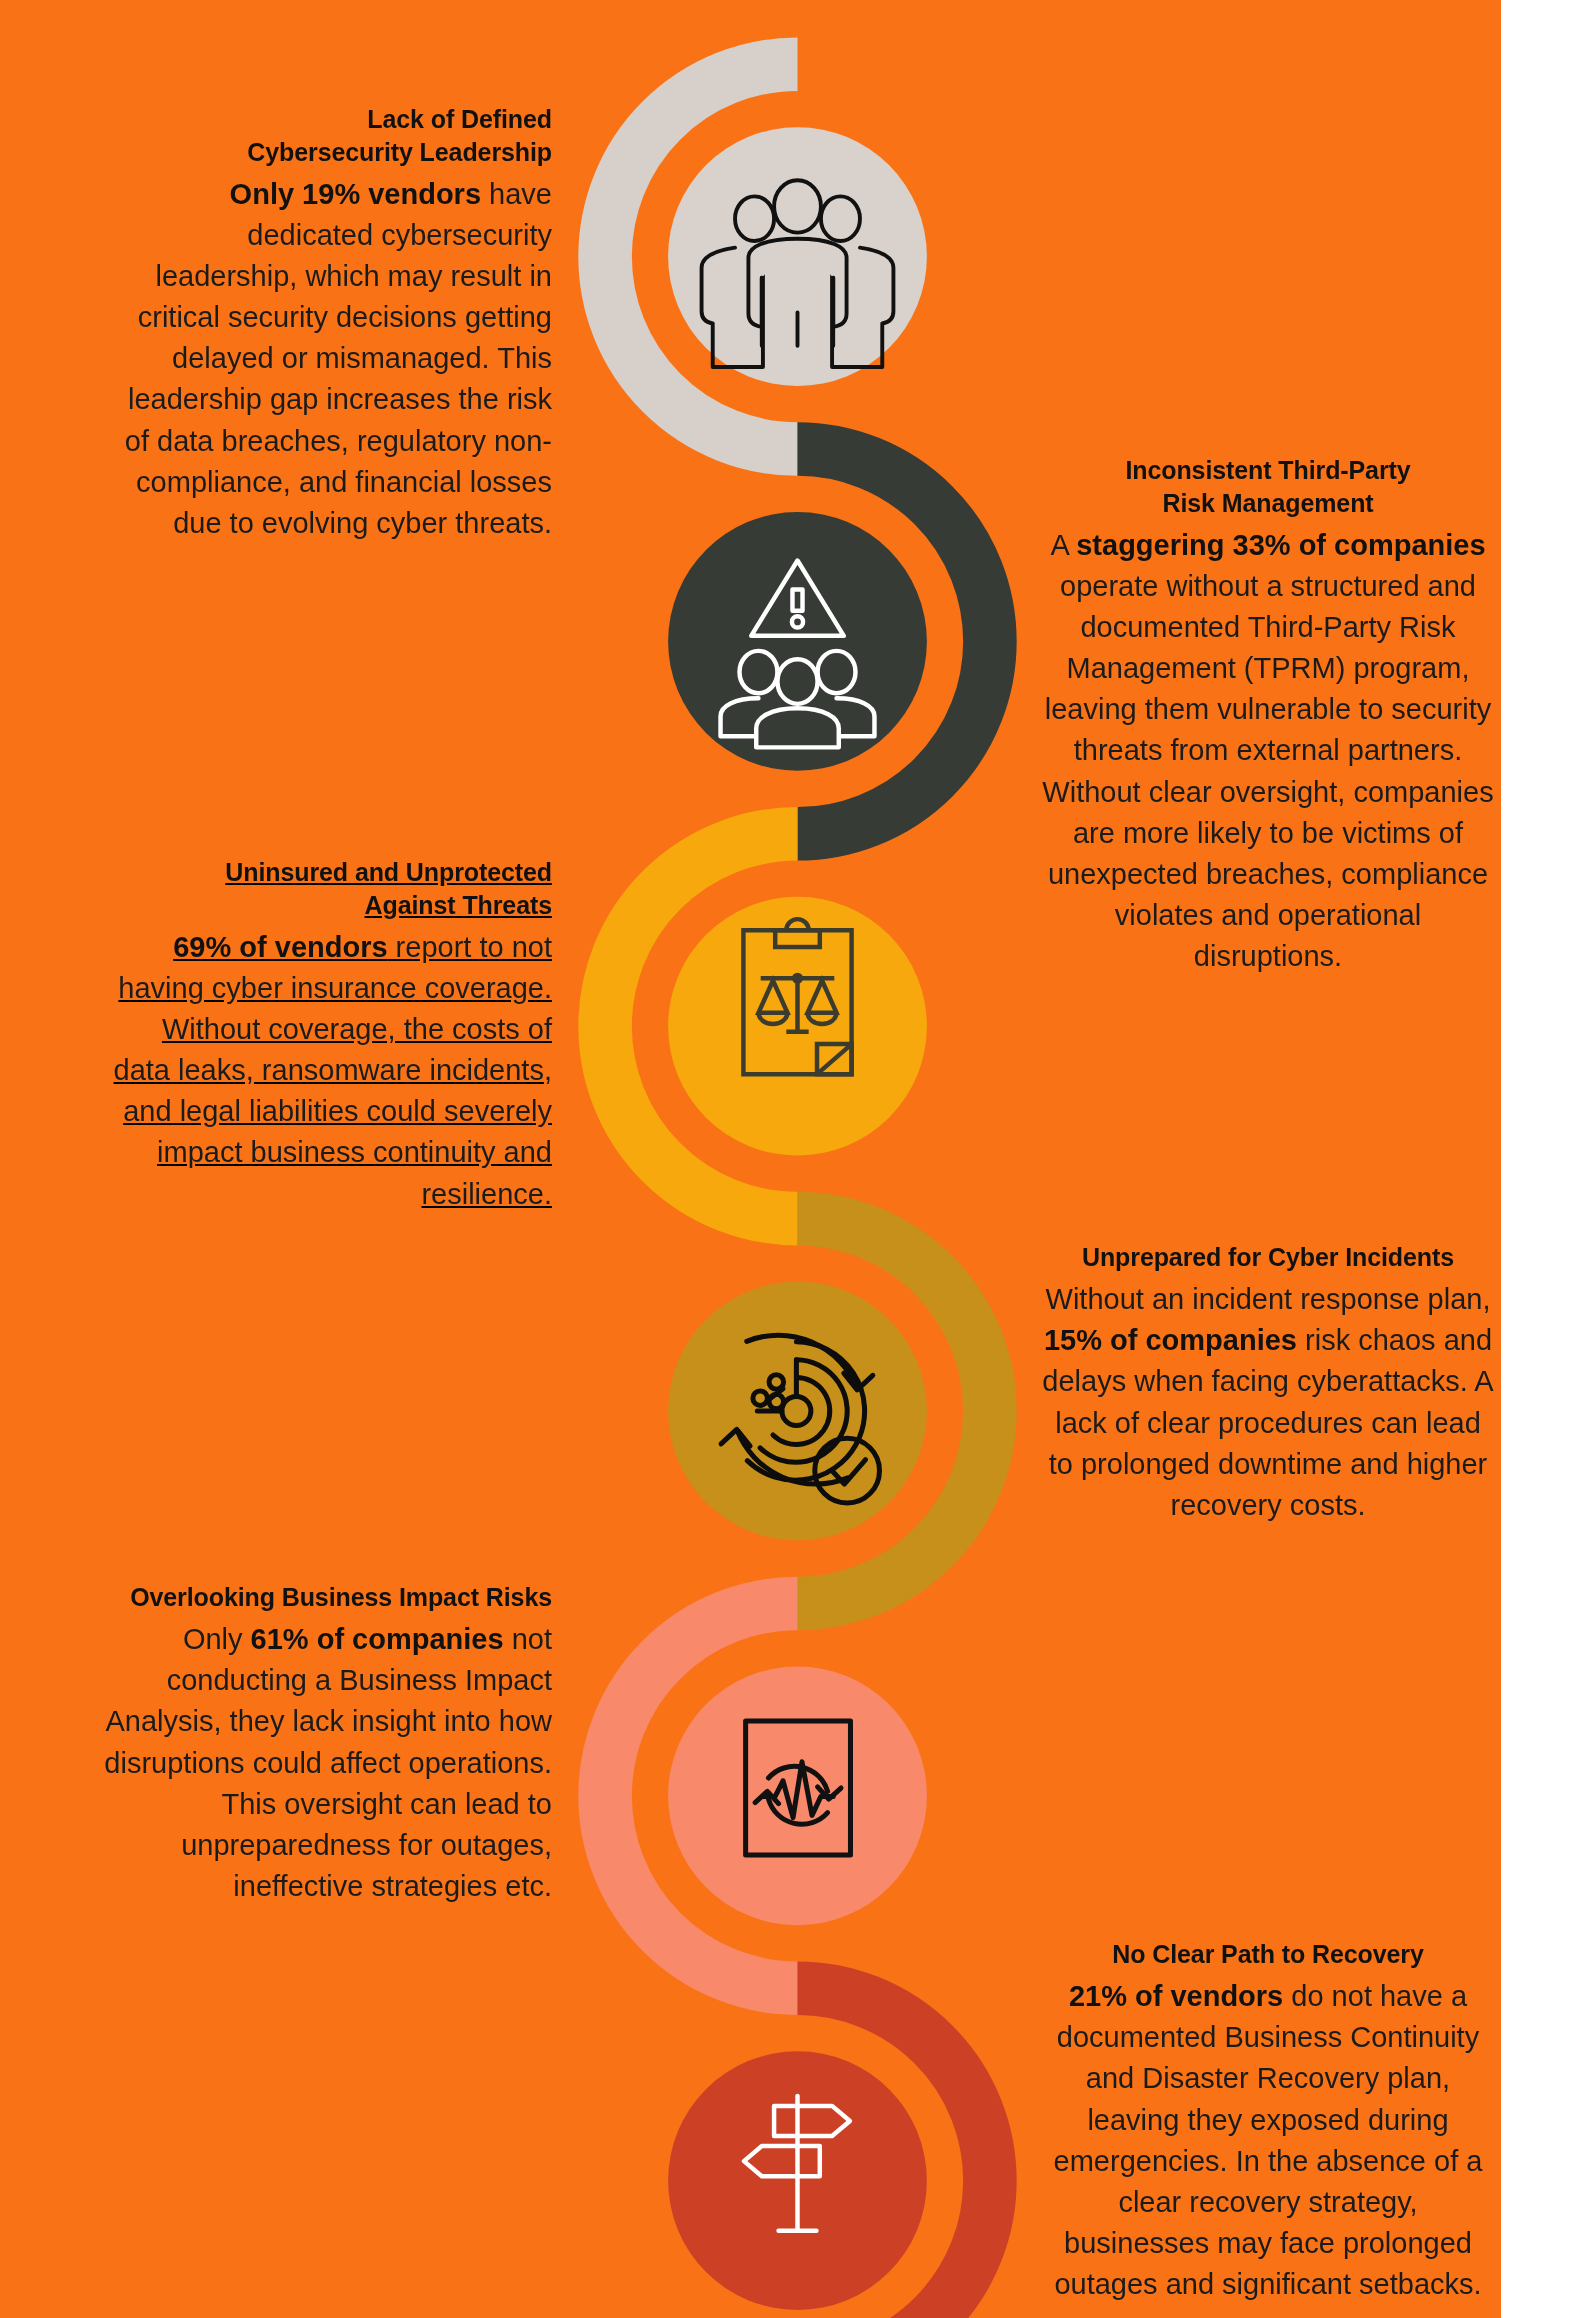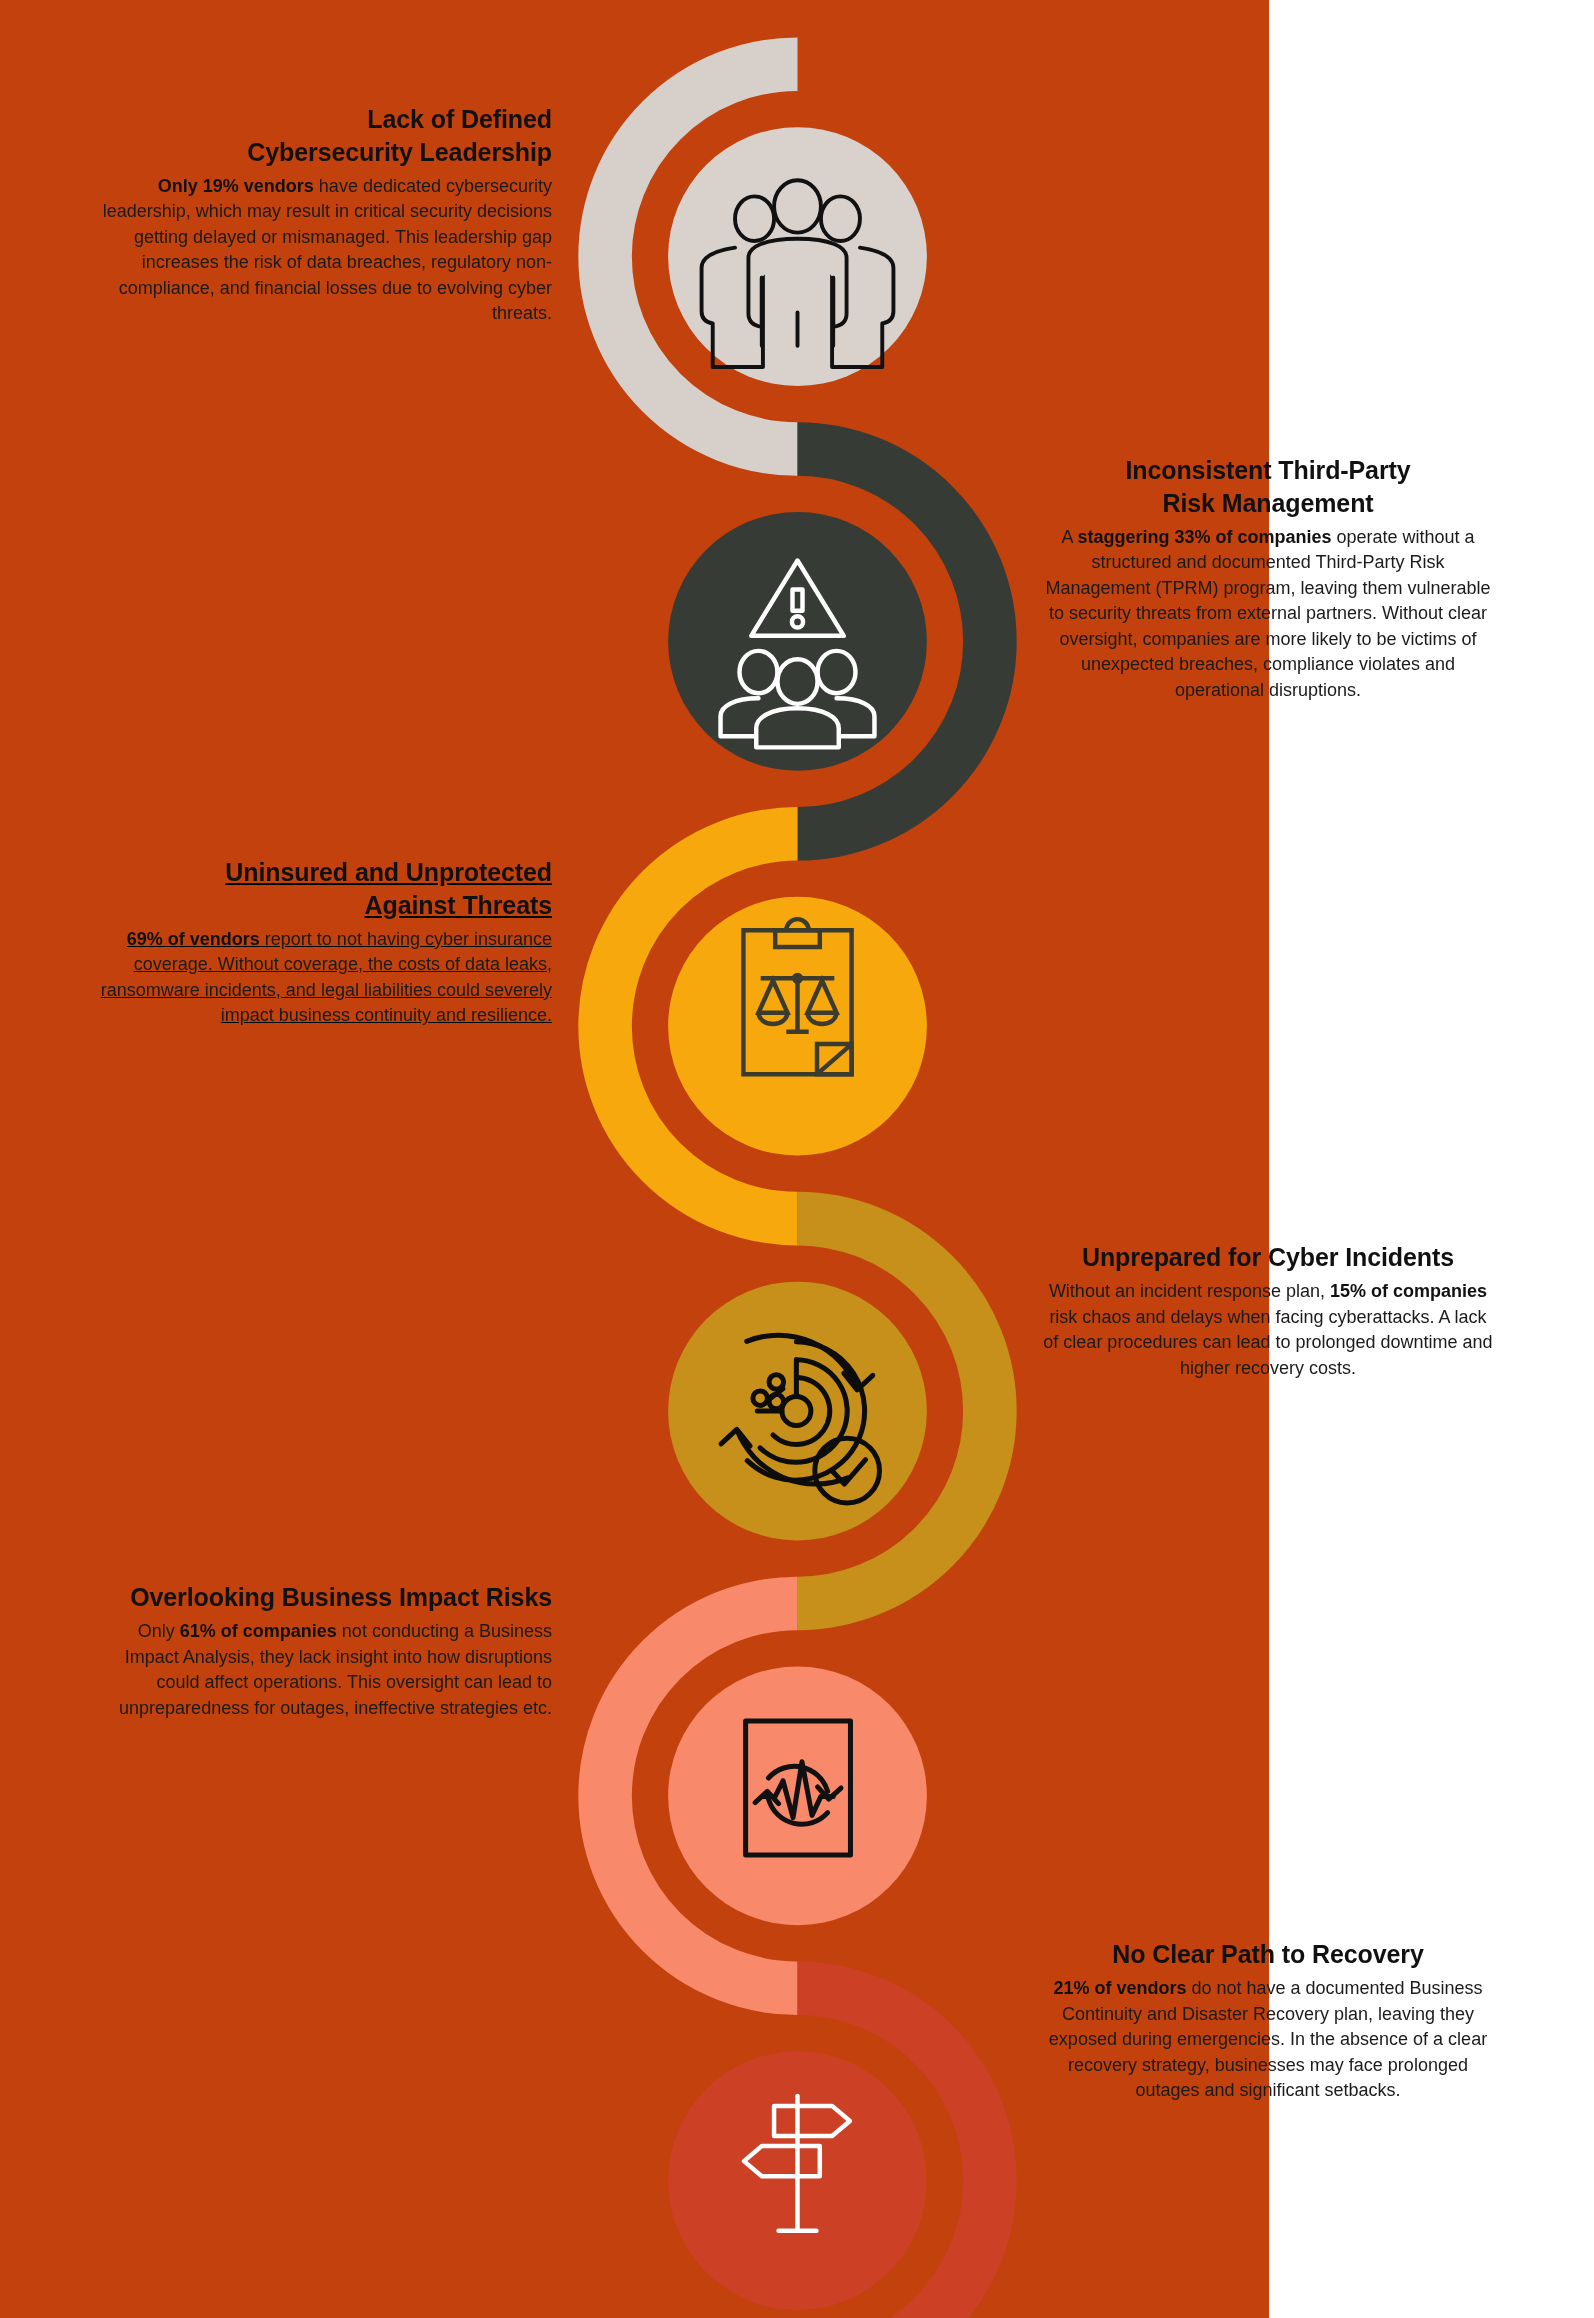--- a/index.html
+++ b/index.html
@@ -5,23 +5,23 @@
   * { box-sizing: border-box; margin: 0; padding: 0; }
   html, body {
     width: 1595px;
     height: 2319px;
     background: #ffffff;
     font-family: "Liberation Sans", sans-serif;
     overflow: hidden;
   }
   #infographic {
     position: relative;
-    width: 1269px;
+    width: 1501px;
     height: 2319px;
-    background: #c2410c;
+    background: #f97316;
   }
 
   
   #ribbon-layer {
     position: absolute;
     left: 0; top: 0;
     width: 1595px;
     height: 2319px;
   }
 
@@ -35,21 +35,21 @@
 
   .block-title {
     font-size: 25px;
     font-weight: 700;
     line-height: 1.30;
     color: #111111;
     letter-spacing: -0.1px;
     margin-bottom: 5.6px;
   }
   .block-body {
-    font-size: 18px;
+    font-size: 29px;
     font-weight: 400;
     line-height: 1.42;
     color: #1b1b1b;
   }
   .block-body .stat {
     font-weight: 700;
     color: #111111;
   }
 
   

